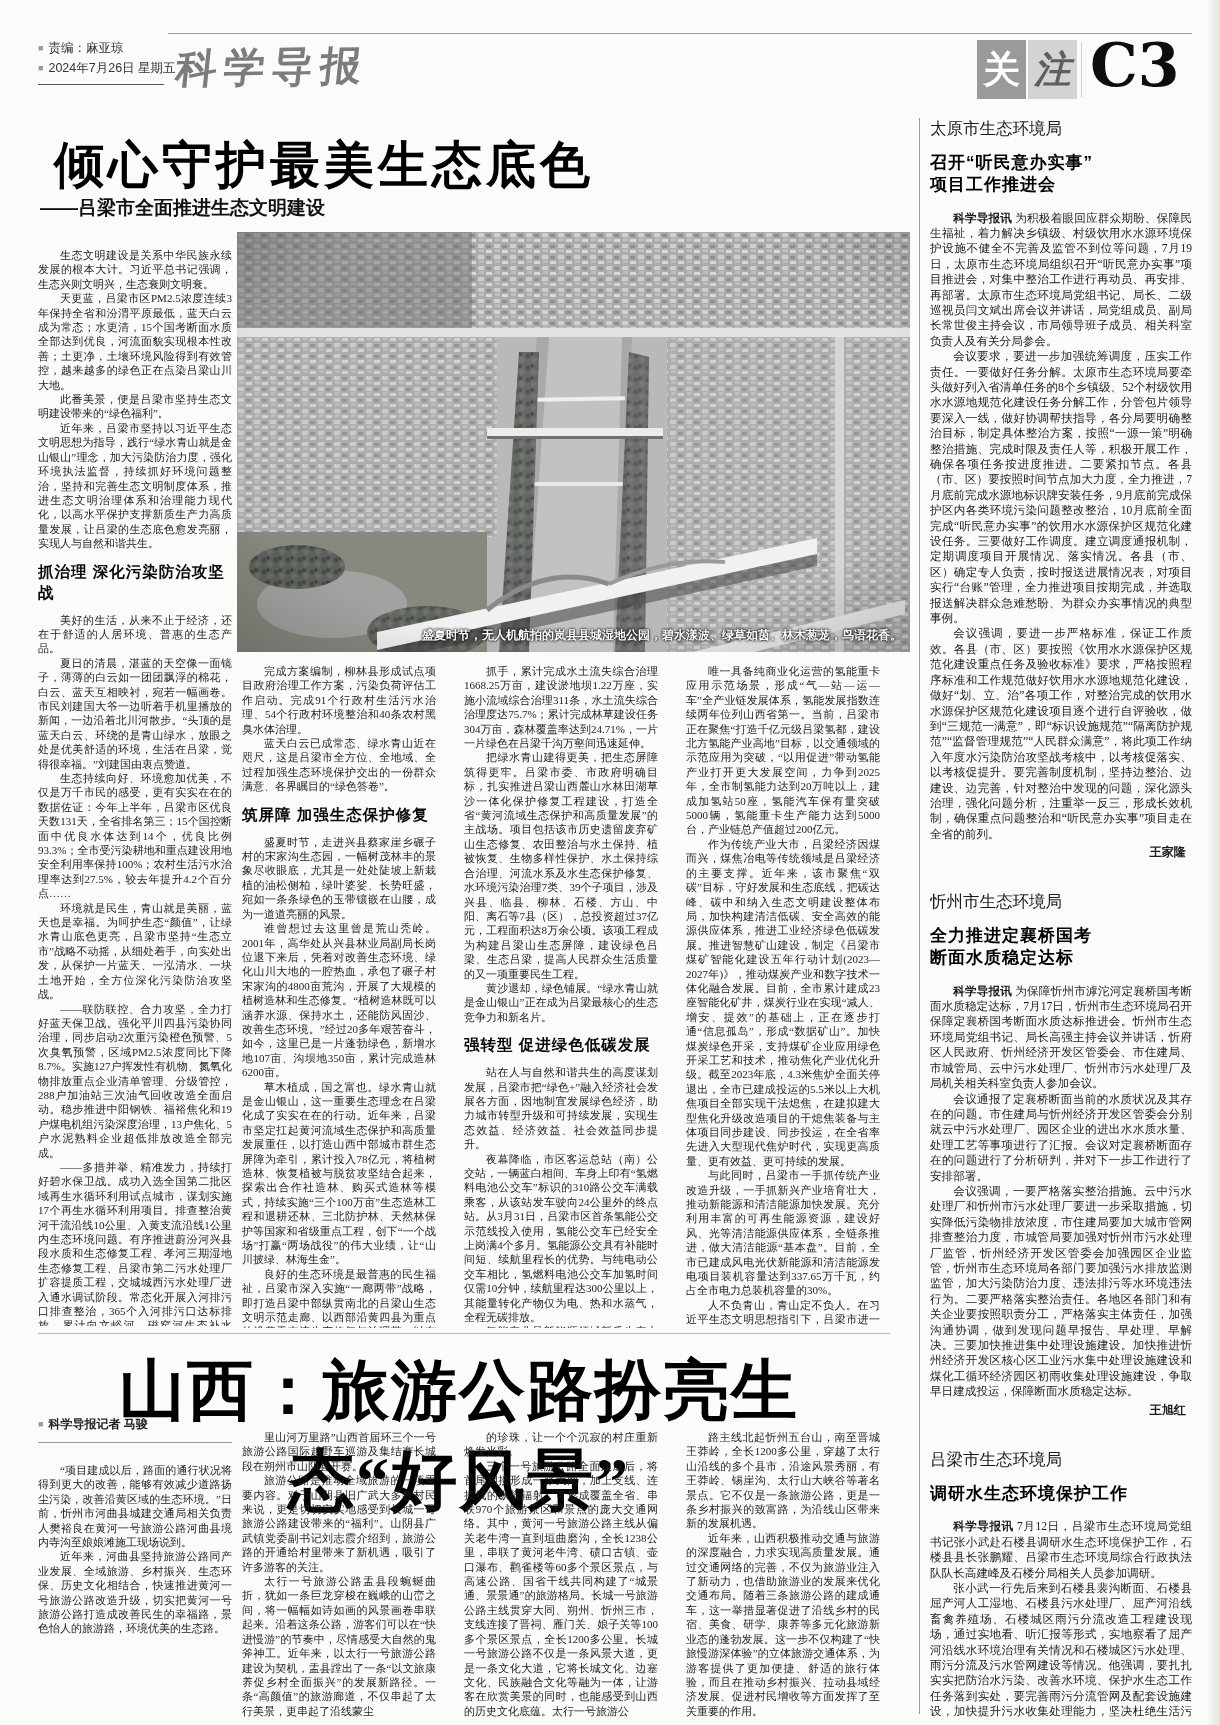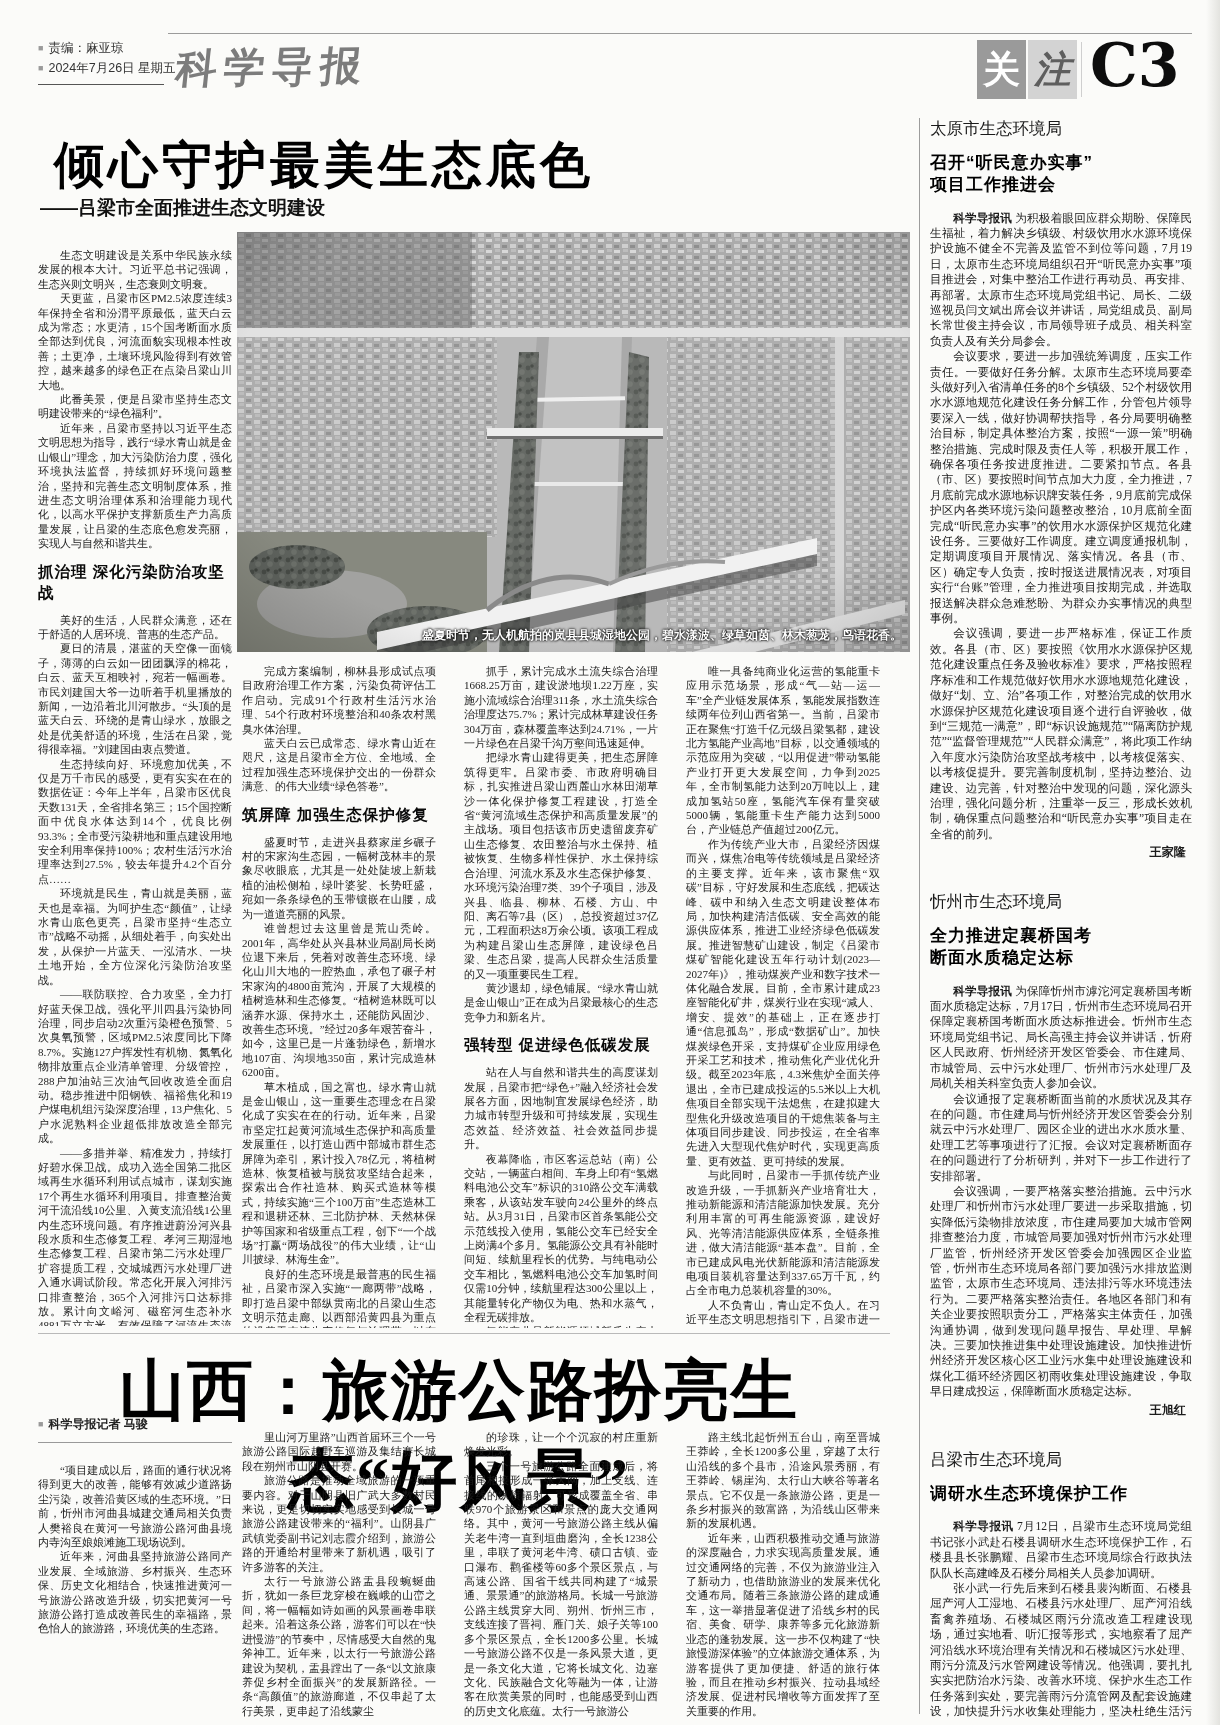--- a/index.html
+++ b/index.html
@@ -134,30 +134,30 @@
   </svg>
   <div id="photo-caption">盛夏时节，无人机航拍的岚县县城湿地公园，碧水漾波、绿草如茵、林木葱茏，鸟语花香。</div>
 </div>
 
 <div class="abs main-col" id="col1">
     <p class="para">生态文明建设是关系中华民族永续发展的根本大计。习近平总书记强调，生态兴则文明兴，生态衰则文明衰。</p>
     <p class="para">天更蓝，吕梁市区PM2.5浓度连续3年保持全省和汾渭平原最低，蓝天白云成为常态；水更清，15个国考断面水质全部达到优良，河流面貌实现根本性改善；土更净，土壤环境风险得到有效管控，越来越多的绿色正在点染吕梁山川大地。</p>
     <p class="para">此番美景，便是吕梁市坚持生态文明建设带来的“绿色福利”。</p>
     <p class="para">近年来，吕梁市坚持以习近平生态文明思想为指导，践行“绿水青山就是金山银山”理念，加大污染防治力度，强化环境执法监督，持续抓好环境问题整治，坚持和完善生态文明制度体系，推进生态文明治理体系和治理能力现代化，以高水平保护支撑新质生产力高质量发展，让吕梁的生态底色愈发亮丽，实现人与自然和谐共生。</p>
     <h3 class="subhead">抓治理 深化污染防治攻坚战</h3>
-    <p class="para">美好的生活，人民群众满意，还在于舒适的人居环境、普惠的生态产品。</p>
+    <p class="para">美好的生活，从来不止于经济，还在于舒适的人居环境、普惠的生态产品。</p>
     <p class="para">夏日的清晨，湛蓝的天空像一面镜子，薄薄的白云如一团团飘浮的棉花，白云、蓝天互相映衬，宛若一幅画卷。市民刘建国大爷一边听着手机里播放的新闻，一边沿着北川河散步。“头顶的是蓝天白云、环绕的是青山绿水，放眼之处是优美舒适的环境，生活在吕梁，觉得很幸福。”刘建国由衷点赞道。</p>
     <p class="para">生态持续向好、环境愈加优美，不仅是万千市民的感受，更有实实在在的数据佐证：今年上半年，吕梁市区优良天数131天，全省排名第三；15个国控断面中优良水体达到14个，优良比例93.3%；全市受污染耕地和重点建设用地安全利用率保持100%；农村生活污水治理率达到27.5%，较去年提升4.2个百分点……</p>
     <p class="para">环境就是民生，青山就是美丽，蓝天也是幸福。为呵护生态“颜值”，让绿水青山底色更亮，吕梁市坚持“生态立市”战略不动摇，从细处着手，向实处出发，从保护一片蓝天、一泓清水、一块土地开始，全方位深化污染防治攻坚战。</p>
     <p class="para">——联防联控、合力攻坚，全力打好蓝天保卫战。强化平川四县污染协同治理，同步启动2次重污染橙色预警、5次臭氧预警，区域PM2.5浓度同比下降8.7%。实施127户挥发性有机物、氮氧化物排放重点企业清单管理、分级管控，288户加油站三次油气回收改造全面启动。稳步推进中阳钢铁、福裕焦化和19户煤电机组污染深度治理，13户焦化、5户水泥熟料企业超低排放改造全部完成。</p>
     <p class="para">——多措并举、精准发力，持续打好碧水保卫战。成功入选全国第二批区域再生水循环利用试点城市，谋划实施17个再生水循环利用项目。排查整治黄河干流沿线10公里、入黄支流沿线1公里内生态环境问题。有序推进蔚汾河兴县段水质和生态修复工程、孝河三期湿地生态修复工程、吕梁市第二污水处理厂扩容提质工程，交城城西污水处理厂进入通水调试阶段。常态化开展入河排污口排查整治，365个入河排污口达标排放。累计向文峪河、磁窑河生态补水4881万立方米，有效保障了河流生态流量基本稳定。</p>
   </div>
 <div class="abs main-col" id="col2">
     <p class="para">完成方案编制，柳林县形成试点项目政府治理工作方案，污染负荷评估工作启动。完成91个行政村生活污水治理、54个行政村环境整治和40条农村黑臭水体治理。</p>
-    <p class="para">蓝天白云已成常态、绿水青山近在咫尺，这是吕梁市全方位、全地域、全过程加强生态环境保护交出的一份群众满意、的伟大业绩“绿色答卷”。</p>
+    <p class="para">蓝天白云已成常态、绿水青山近在咫尺，这是吕梁市全方位、全地域、全过程加强生态环境保护交出的一份群众满意、各界瞩目的“绿色答卷”。</p>
     <h3 class="subhead">筑屏障 加强生态保护修复</h3>
     <p class="para">盛夏时节，走进兴县蔡家崖乡碾子村的宋家沟生态园，一幅树茂林丰的景象尽收眼底，尤其是一处处陡坡上新栽植的油松侧柏，绿叶婆娑、长势旺盛，宛如一条条绿色的玉带镶嵌在山腰，成为一道道亮丽的风景。</p>
     <p class="para">谁曾想过去这里曾是荒山秃岭。2001年，高华处从兴县林业局副局长岗位退下来后，凭着对改善生态环境、绿化山川大地的一腔热血，承包了碾子村宋家沟的4800亩荒沟，开展了大规模的植树造林和生态修复。“植树造林既可以涵养水源、保持水土，还能防风固沙、改善生态环境。”经过20多年艰苦奋斗，如今，这里已是一片蓬勃绿色，新增水地107亩、沟坝地350亩，累计完成造林6200亩。</p>
     <p class="para">草木植成，国之富也。绿水青山就是金山银山，这一重要生态理念在吕梁化成了实实在在的行动。近年来，吕梁市坚定扛起黄河流域生态保护和高质量发展重任，以打造山西中部城市群生态屏障为牵引，累计投入78亿元，将植树造林、恢复植被与脱贫攻坚结合起来，探索出合作社造林、购买式造林等模式，持续实施“三个100万亩”生态造林工程和退耕还林、三北防护林、天然林保护等国家和省级重点工程，创下“一个战场”打赢“两场战役”的伟大业绩，让“山川披绿、林海生金”。</p>
     <p class="para">良好的生态环境是最普惠的民生福祉，吕梁市深入实施“一廊两带”战略，即打造吕梁中部纵贯南北的吕梁山生态文明示范走廊、以西部沿黄四县为重点的沿黄干支流生态修复与治理带、以东部平川四县为重点的沿汾河生态治理和高质量发展带，大力开展国土绿化，以国家国土绿化试点示范项目为</p>
   </div>
 <div class="abs main-col" id="col3">
     <p class="para">抓手，累计完成水土流失综合治理1668.25万亩，建设淤地坝1.22万座，实施小流域综合治理311条，水土流失综合治理度达75.7%；累计完成林草建设任务304万亩，森林覆盖率达到24.71%，一片一片绿色在吕梁千沟万壑间迅速延伸。</p>
     <p class="para">把绿水青山建得更美，把生态屏障筑得更牢。吕梁市委、市政府明确目标，扎实推进吕梁山西麓山水林田湖草沙一体化保护修复工程建设，打造全省“黄河流域生态保护和高质量发展”的主战场。项目包括该市历史遗留废弃矿山生态修复、农田整治与水土保持、植被恢复、生物多样性保护、水土保持综合治理、河流水系及水生态保护修复、水环境污染治理7类、39个子项目，涉及兴县、临县、柳林、石楼、方山、中阳、离石等7县（区），总投资超过37亿元，工程面积达8万余公顷。该项工程成为构建吕梁山生态屏障，建设绿色吕梁、生态吕梁，提高人民群众生活质量的又一项重要民生工程。</p>
     <p class="para">黄沙退却，绿色铺展。“绿水青山就是金山银山”正在成为吕梁最核心的生态竞争力和新名片。</p>
@@ -184,21 +184,21 @@
         <p class="para">会议强调，要进一步严格标准，保证工作质效。各县（市、区）要按照《饮用水水源保护区规范化建设重点任务及验收标准》要求，严格按照程序标准和工作规范做好饮用水水源地规范化建设，做好“划、立、治”各项工作，对整治完成的饮用水水源保护区规范化建设项目逐个进行自评验收，做到“三规范一满意”，即“标识设施规范”“隔离防护规范”“监督管理规范”“人民群众满意”，将此项工作纳入年度水污染防治攻坚战考核中，以考核促落实、以考核促提升。要完善制度机制，坚持边整治、边建设、边完善，针对整治中发现的问题，深化源头治理，强化问题分析，注重举一反三，形成长效机制，确保重点问题整治和“听民意办实事”项目走在全省的前列。</p>
         <div class="byline-line">王家隆</div>
       </div>
     </article>
     <article class="sb-article">
       <div class="sb-kicker">忻州市生态环境局</div>
       <h2 class="sb-headline">全力推进定襄桥国考<br>断面水质稳定达标</h2>
       <div class="sb-body">
         <p class="para"><span class="lead-in">科学导报讯</span> 为保障忻州市滹沱河定襄桥国考断面水质稳定达标，7月17日，忻州市生态环境局召开保障定襄桥国考断面水质达标推进会。忻州市生态环境局党组书记、局长高强主持会议并讲话，忻府区人民政府、忻州经济开发区管委会、市住建局、市城管局、云中污水处理厂、忻州市污水处理厂及局机关相关科室负责人参加会议。</p>
         <p class="para">会议通报了定襄桥断面当前的水质状况及其存在的问题。市住建局与忻州经济开发区管委会分别就云中污水处理厂、园区企业的进出水水质水量、处理工艺等事项进行了汇报。会议对定襄桥断面存在的问题进行了分析研判，并对下一步工作进行了安排部署。</p>
-        <p class="para">会议强调，一要严格落实整治措施。云中污水处理厂和忻州市污水处理厂要进一步采取措施，切实降低污染物排放浓度，市住建局要加大城市管网排查整治力度，市城管局要加强对忻州市污水处理厂监管，忻州经济开发区管委会加强园区企业监管，忻州市生态环境局各部门要加强污水排放监测监管，太原市生态环境局、违法排污等水环境违法行为。二要严格落实整治责任。各地区各部门和有关企业要按照职责分工，严格落实主体责任，加强沟通协调，做到发现问题早报告、早处理、早解决。三要加快推进集中处理设施建设。加快推进忻州经济开发区核心区工业污水集中处理设施建设和煤化工循环经济园区初雨收集处理设施建设，争取早日建成投运，保障断面水质稳定达标。</p>
+        <p class="para">会议强调，一要严格落实整治措施。云中污水处理厂和忻州市污水处理厂要进一步采取措施，切实降低污染物排放浓度，市住建局要加大城市管网排查整治力度，市城管局要加强对忻州市污水处理厂监管，忻州经济开发区管委会加强园区企业监管，忻州市生态环境局各部门要加强污水排放监测监管，加大污染防治力度、违法排污等水环境违法行为。二要严格落实整治责任。各地区各部门和有关企业要按照职责分工，严格落实主体责任，加强沟通协调，做到发现问题早报告、早处理、早解决。三要加快推进集中处理设施建设。加快推进忻州经济开发区核心区工业污水集中处理设施建设和煤化工循环经济园区初雨收集处理设施建设，争取早日建成投运，保障断面水质稳定达标。</p>
         <div class="byline-line">王旭红</div>
       </div>
     </article>
     <article class="sb-article">
       <div class="sb-kicker">吕梁市生态环境局</div>
       <h2 class="sb-headline">调研水生态环境保护工作</h2>
       <div class="sb-body">
         <p class="para"><span class="lead-in">科学导报讯</span> 7月12日，吕梁市生态环境局党组书记张小武赴石楼县调研水生态环境保护工作，石楼县县长张鹏耀、吕梁市生态环境局综合行政执法队队长高建峰及石楼分局相关人员参加调研。</p>
         <p class="para">张小武一行先后来到石楼县裴沟断面、石楼县屈产河人工湿地、石楼县污水处理厂、屈产河沿线畜禽养殖场、石楼城区雨污分流改造工程建设现场，通过实地看、听汇报等形式，实地察看了屈产河沿线水环境治理有关情况和石楼城区污水处理、雨污分流及污水管网建设等情况。他强调，要扎扎实实把防治水污染、改善水环境、保护水生态工作任务落到实处，要完善雨污分流管网及配套设施建设，加快提升污水收集处理能力，坚决杜绝生活污水违规排放、畜禽粪便乱排乱放等问题，持续改善水生态环境。</p>
       </div>

